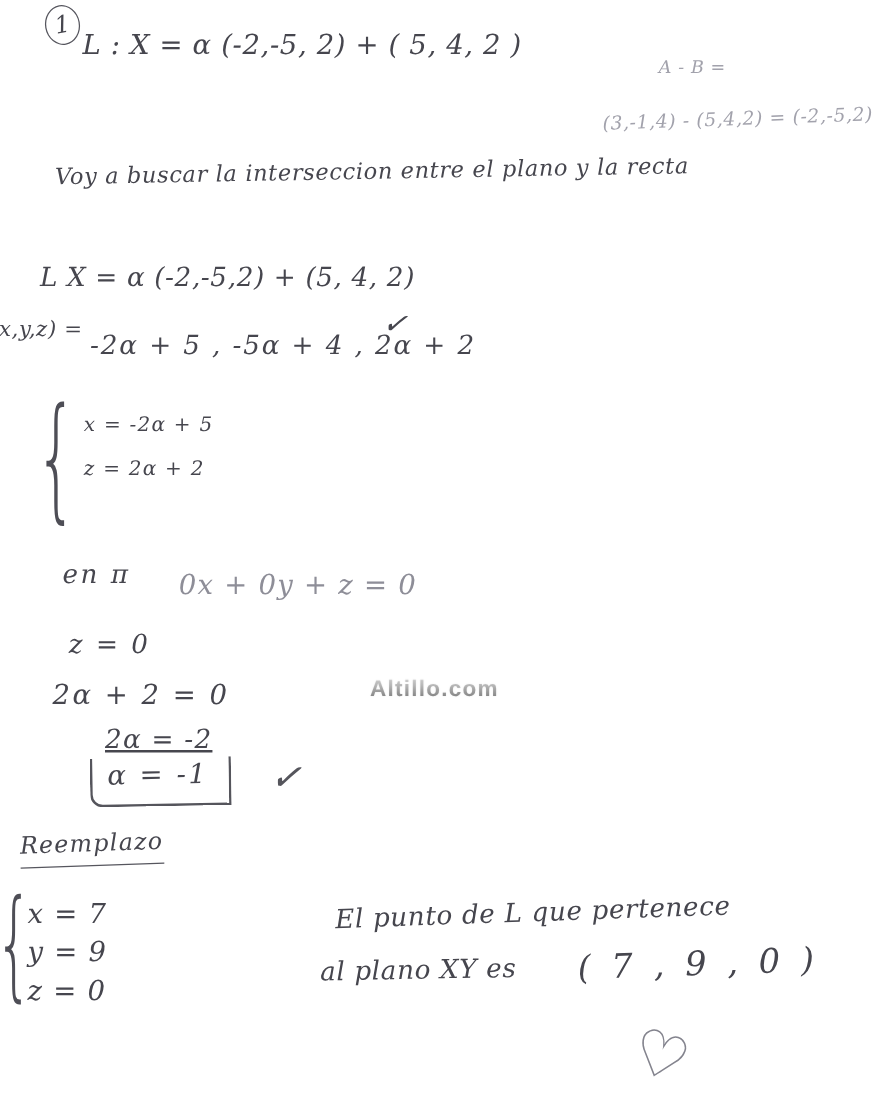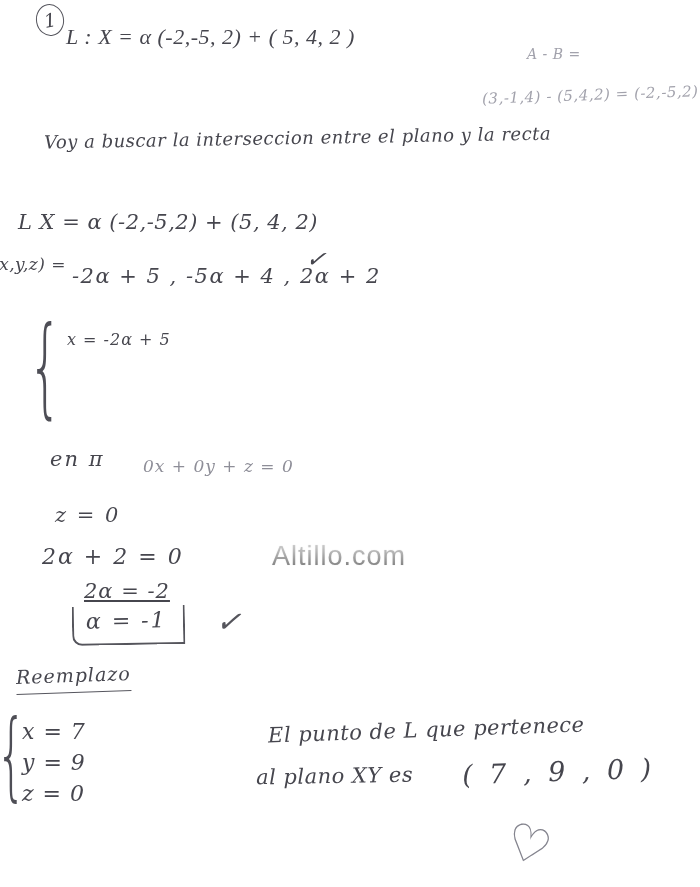--- a/index.html
+++ b/index.html
@@ -17,68 +17,68 @@
   .faint { color:#a2a2ac; }
   .mid   { color:#8e8e98; }
 
   .circle-num {
     position:absolute; left:36px; top:4px; width:28px; height:32px;
     border:1.6px solid #56565e; border-radius:50%;
     display:flex; align-items:center; justify-content:center;
     font-style:italic; font-size:19px; transform:rotate(-10deg);
   }
 
-  .prob-line1 { left:66px;  top:24px;  font-size:22px;font-family:Liberation Serif, serif; }
+  .prob-line1 { left:66px;  top:24px;  font-size:22px; }
   .prob-line2 { left:74px;  top:64px;  font-size:24px; letter-spacing:3px; }
 
   .margin-label { left:510px; top:46px; font-size:14px;margin-left:17px; }
   .margin-calc  { left:482px; top:86px; font-size:15px; transform:rotate(-2deg); }
 
   .narration { left:44px; top:127px; font-size:18px; transform:rotate(-1deg); }
 
-  .line-restated { left:18px; top:210px; font-size:21px; }
+  .line-restated { left:32px; top:210px; font-size:21px; }
   .param-lhs  { left:-8px; top:254px; font-size:17px; }
   .param-rhs  { left:72px; top:264px; font-size:21px; letter-spacing:1.5px; }
   .check-1    { left:306px; top:245px; font-size:24px; transform:rotate(6deg); }
 
   .sys1 { position:absolute; left:28px; top:316px; }
   .sys2 { position:absolute; left:-4px; top:710px; }
   .brace {
     position:absolute; left:0; top:0;
     font-family:"DejaVu Sans", sans-serif; font-weight:100;
     transform-origin:left top; line-height:0.95; color:#4e4e56;
   }
   .sys1 .brace { font-size:108px; transform:scaleX(0.5); }
   .sys2 .brace { font-size:96px;  transform:scaleX(0.5); }
   .sys-lines { position:absolute; font-style:italic; }
   .sys1 .sys-lines { left:39px; top:6px; font-size:16px; line-height:35px; }
   .sys2 .sys-lines { left:26px; top:6px; font-size:22px; line-height:31px; }
   .sys-lines div { white-space:nowrap; letter-spacing:1px; }
 
   .en-pi    { left:50px;  top:447px; font-size:21px; letter-spacing:2px; }
-  .plane-eq { left:143px; top:456px; font-size:17px; letter-spacing:1px;text-align:right; }
+  .plane-eq { left:143px; top:456px; font-size:22px; letter-spacing:1px;text-align:right; }
 
   .step1 { left:55px; top:503px; font-size:21px; letter-spacing:2px; }
   .step2 { left:42px; top:544px; font-size:22px; letter-spacing:2px; }
   .step3 { left:84px; top:579px; font-size:21px; letter-spacing:1px;text-decoration:underline; }
 
   .boxed {
     position:absolute; left:72px; top:606px;
     font-style:italic; font-size:22px; letter-spacing:2px;
     padding:2px 16px 10px 12px;
     border-left:2px solid #55555c; border-right:2px solid #55555c;
     border-bottom:2px solid #55555c; border-bottom-left-radius:10px;
     transform:rotate(-1deg);
   }
   .check-2 { left:216px; top:604px; font-size:30px; transform:rotate(4deg); color:#55555c; }
 
   .watermark {
-    position:absolute; left:272px; top:541px;
-    font-family:"Liberation Sans", sans-serif; font-weight:normal;
-    font-size:27px; letter-spacing:1px;
+    position:absolute; left:296px; top:541px;
+    font-family:"Liberation Sans", sans-serif; font-weight:bold;
+    font-size:18px; letter-spacing:1px;
     background:linear-gradient(180deg,#f2f2f2 0%,#c9c9c9 35%,#6a6a6a 100%);
     -webkit-background-clip:text; background-clip:text;
     color:transparent; text-shadow:0 0 1px rgba(120,120,120,0.25);
   }
 
   .reemplazo {
     left:16px; top:664px; font-size:19px; letter-spacing:1px;
     border-bottom:1.6px solid #56565e; padding-bottom:6px;
     transform:rotate(-2deg);
   }
@@ -110,20 +110,21 @@
 
   <div class="hw line-restated">L  X = α (-2,-5,2) + (5, 4, 2)</div>
   <div class="hw param-lhs">(x,y,z) =</div>
   <div class="hw param-rhs">-2α + 5 , -5α + 4 , 2α + 2</div>
   <div class="hw check-1">✓</div>
 
   <div class="sys1">
     <div class="brace">{</div>
     <div class="sys-lines">
       <div>x = -2α + 5</div>
+      <div>z = 2α + 2</div>
     </div>
   </div>
 
   <div class="hw en-pi">en π</div>
   <div class="hw mid plane-eq">0x + 0y + z = 0</div>
 
   <div class="hw step1">z = 0</div>
   <div class="hw step2">2α + 2  = 0</div>
   <div class="hw step3">2α = -2</div>
   <div class="boxed">α = -1</div>

